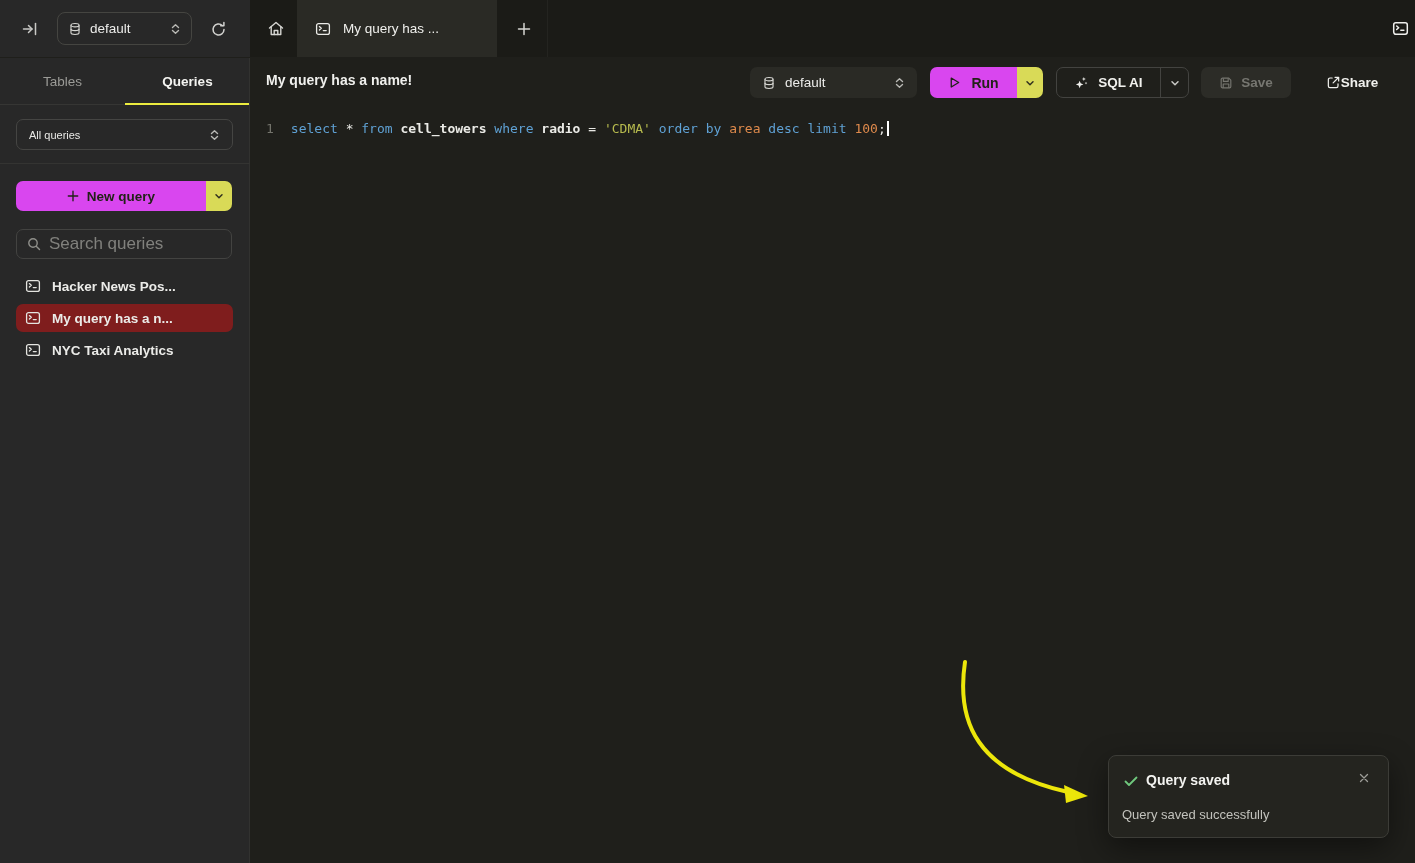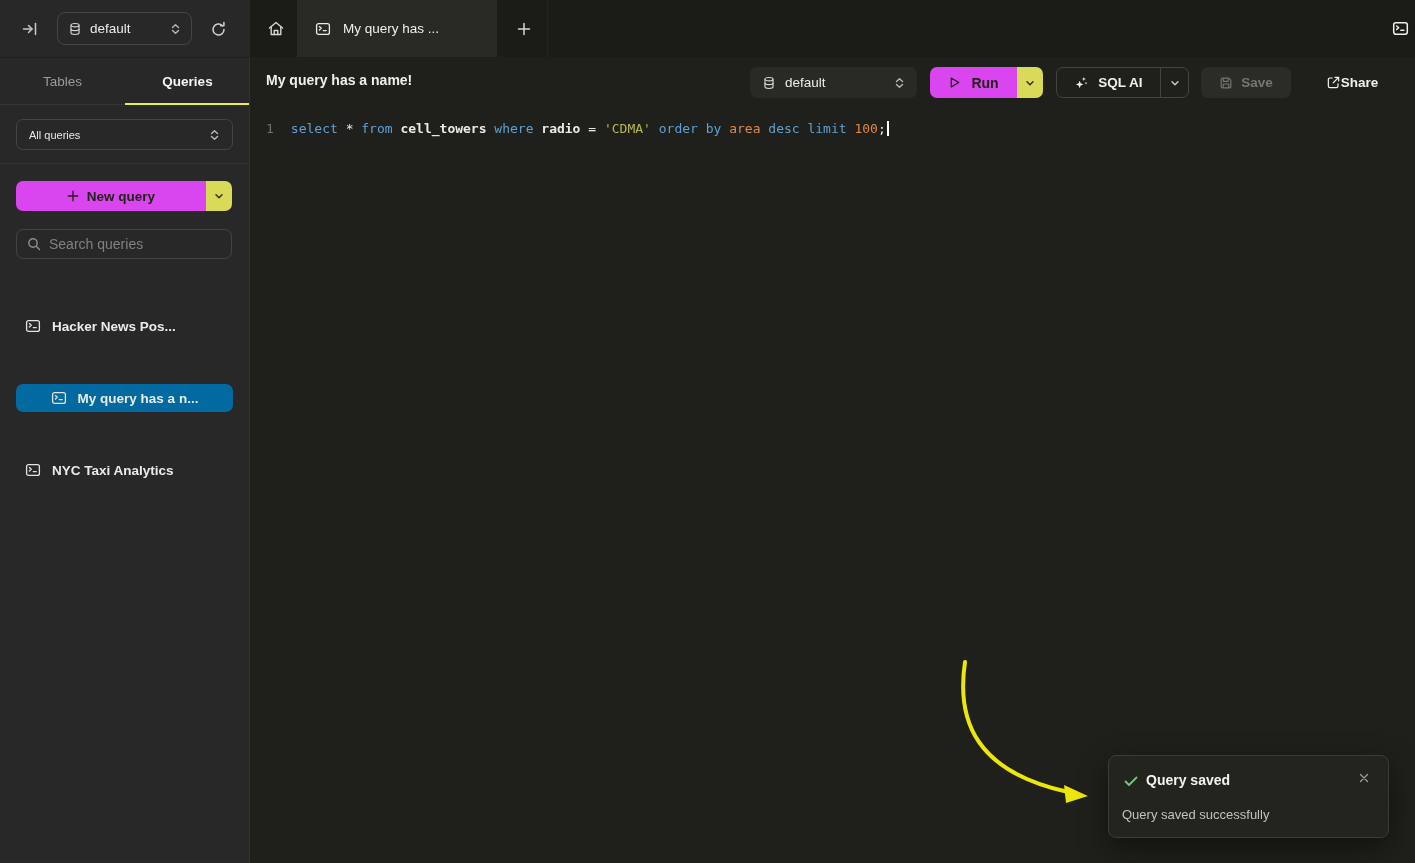--- a/index.html
+++ b/index.html
@@ -40,28 +40,28 @@
   .side-divider { position:absolute; left:0; top:105px; width:250px; height:1px; background:#343432; }
 
   .btn-split { display:flex; border-radius:7px; overflow:hidden; cursor:pointer; }
   .split-main { flex:1; display:flex; align-items:center; justify-content:center; gap:8px; background:#d946ef;
     color:#222218; font-size:13.5px; font-weight:600; }
   .split-chev { width:26px; display:flex; align-items:center; justify-content:center; background:#d9da57; color:#33331f; }
   .new-query-btn { position:absolute; left:16px; top:123px; width:216px; height:30px; }
 
   .search-box { position:absolute; left:16px; top:171px; width:216px; height:30px; border:1px solid #434341; border-radius:7px;
     display:flex; align-items:center; padding:0 10px; gap:8px; color:#8a8a86; }
-  .search-box input { flex:1; background:transparent; border:none; outline:none; color:#ffffff; font-size:14px;
+  .search-box input { flex:1; background:transparent; border:none; outline:none; color:#ffffff; font-size:17px;
     font-family:"Liberation Sans", sans-serif; min-width:0; }
   .search-box input::placeholder { color:#81817d; }
 
   .query-list { position:absolute; left:16px; top:214px; width:217px; display:flex; flex-direction:column; gap:4px; }
   .query-item { height:28px; display:flex; align-items:center; gap:11px; padding:0 9px; border-radius:7px; cursor:pointer;
-    color:#ebebe8; font-size:13.5px; font-weight:600;margin-top:40px; }
-  .query-item.selected { background:#0369a1;justify-content:center; }
+    color:#ebebe8; font-size:13.5px; font-weight:600; }
+  .query-item.selected { background:#7f1d1d; }
   .query-item .q-label { white-space:nowrap; overflow:hidden; }
 
   
   .main { position:absolute; left:251px; top:58px; width:1164px; height:805px; background:#1f1f1b; }
   .page-title { position:absolute; left:15px; top:14px; font-size:14px; font-weight:600; color:#f0f0ed; }
 
   .mt-db-select { position:absolute; left:499px; top:9px; width:167px; height:31px; background:#2a2a25; border-radius:7px;
     display:flex; align-items:center; padding:0 12px; gap:9px; color:#ececea; font-size:13.5px; font-weight:500; cursor:pointer; }
   .mt-db-select .chev { margin-left:auto; }
   .run-btn { position:absolute; left:679px; top:9px; width:113px; height:31px; }

